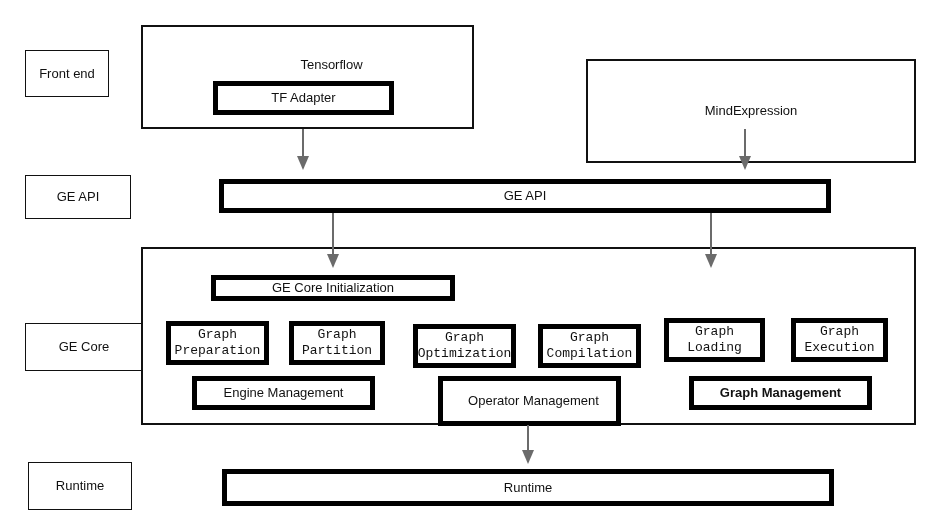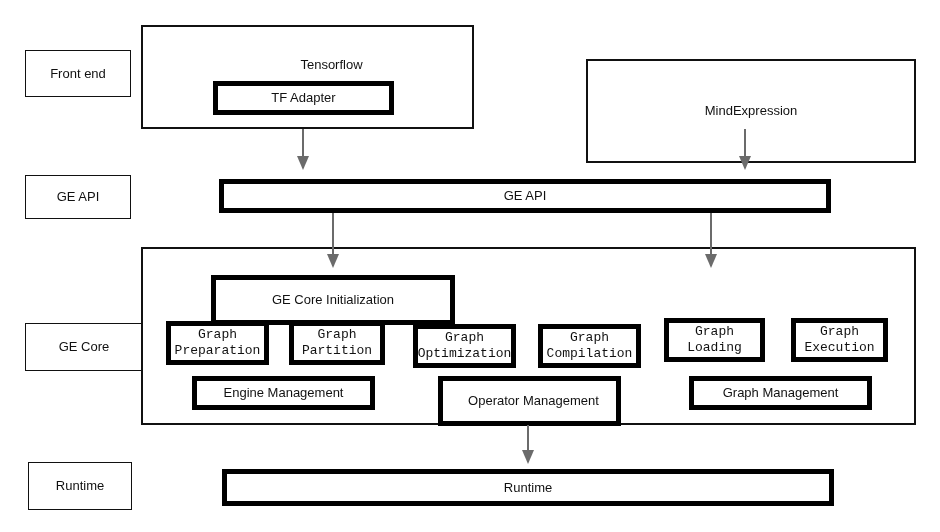--- a/index.html
+++ b/index.html
@@ -51,21 +51,21 @@
     width: 940px;
     height: 532px;
     pointer-events: none;
   }
 </style>
 </head>
 <body>
 
 <div id="canvas">
 
-  <div class="box label-box" style="left:25px; top:50px; width:106px; height:47px;text-align:center;">
+  <div class="box label-box" style="left:25px; top:50px; width:84px; height:47px;text-align:center;">
     <span>Front end</span>
   </div>
 
   <div class="box label-box" style="left:25px; top:175px; width:106px; height:44px;">
     <span>GE API</span>
   </div>
 
   <div class="box label-box" style="left:25px; top:323px; width:118px; height:48px;">
     <span>GE Core</span>
   </div>
@@ -84,21 +84,21 @@
   <div class="box thick" style="left:586px; top:25px; width:330px; height:104px;margin-top:34px;">
     <span>MindExpression</span>
   </div>
 
   <div class="box" style="left:219px; top:179px; width:612px; height:34px;">
     <span>GE API</span>
   </div>
 
   <div class="box thick" style="left:141px; top:247px; width:775px; height:178px; display:block;"></div>
 
-  <div class="box" style="left:211px; top:275px; width:244px; height:50px;">
+  <div class="box" style="left:211px; top:275px; width:244px; height:26px;">
     <span>GE Core Initialization</span>
   </div>
 
   <div class="box multiline" style="left:166px; top:321px; width:103px; height:44px;">
     <span>Graph
 Preparation</span>
   </div>
   <div class="box multiline" style="left:289px; top:321px; width:96px; height:44px;">
     <span>Graph
 Partition</span>
@@ -119,21 +119,21 @@
     <span>Graph
 Execution</span>
   </div>
 
   <div class="box" style="left:192px; top:376px; width:183px; height:34px;">
     <span>Engine Management</span>
   </div>
   <div class="box" style="left:438px; top:376px; width:183px; height:50px;padding-left:8px;">
     <span>Operator Management</span>
   </div>
-  <div class="box" style="left:689px; top:376px; width:183px; height:34px;">
+  <div class="box" style="left:689px; top:376px; width:183px; height:34px;font-weight:bold;">
     <span>Graph Management</span>
   </div>
 
   <div class="box" style="left:222px; top:469px; width:612px; height:37px;">
     <span>Runtime</span>
   </div>
 
   <svg class="arrows" viewBox="0 0 940 532">
     <defs>
       <marker id="arrowhead" markerWidth="8" markerHeight="8" refX="6" refY="3" orient="auto" markerUnits="strokeWidth">

